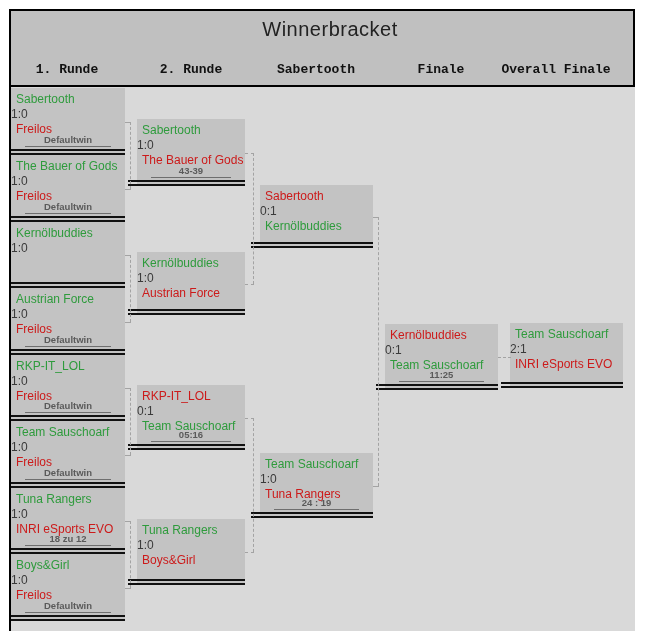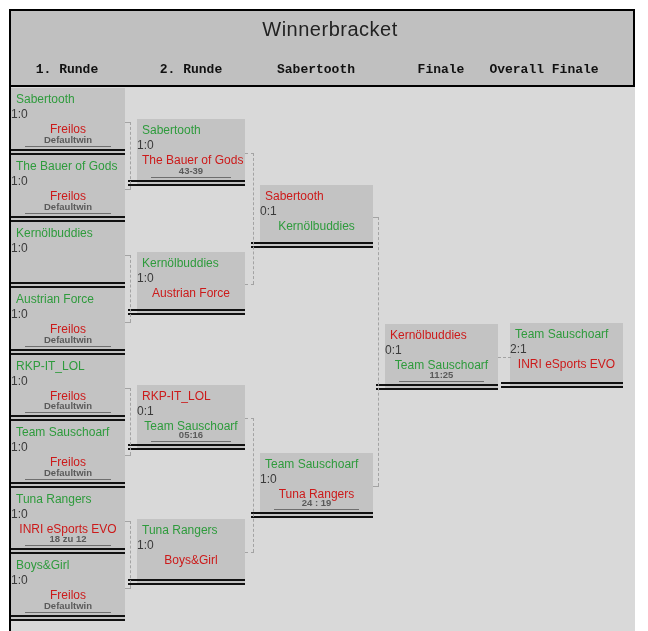--- a/index.html
+++ b/index.html
@@ -18,40 +18,40 @@
     background:var(--headerbg);
   }
   .title{
     position:absolute;top:7px;left:0;width:100%;text-align:center;
     font-size:20px;color:#222;letter-spacing:0.5px;padding-left:8px;
   }
   .colhead{
     position:absolute;top:51px;transform:translateX(-50%);
     font-size:13px;font-weight:bold;color:#111;white-space:nowrap;font-family:Liberation Mono, monospace;
   }
-  .ch0{left:56px}.ch1{left:180px}.ch2{left:305px}.ch3{left:430px}.ch4{left:533px}
+  .ch0{left:56px}.ch1{left:180px}.ch2{left:305px}.ch3{left:430px}.ch4{left:545px}
 
   
   .main{
     position:absolute;top:78px;left:0;width:626px;height:544px;
     background:var(--areabg);
     border-left:2px solid var(--frame);
     box-sizing:border-box;
     padding-left:33px;
   }
   #bracket{position:absolute;top:0;left:-2px;width:626px;height:544px;}
 
   .match{
     position:absolute;background:var(--boxbg);
     font-size:12px;line-height:15px;color:#333;
     box-sizing:border-box;padding-top:4px;
   }
   .match .t1{padding:0 5px;text-align:left;white-space:nowrap;overflow:hidden;}
   .match .sc{text-align:left;color:var(--score);}
-  .match .t2{padding:0 5px;text-align:center;white-space:nowrap;overflow:hidden;}
+  .match .t2{padding:0 5px;text-align:left;white-space:nowrap;overflow:hidden;}
   .win{color:var(--winner);}
   .loss{color:var(--loser);}
   .note{
     position:absolute;left:14px;right:14px;bottom:8px;height:12px;
     text-align:center;font-size:9.5px;line-height:11px;color:var(--notec);font-weight:bold;
   }
   .note.has{border-bottom:1px solid #6e6e6e;}
   .mline{
     position:absolute;bottom:0;left:0;right:0;height:6px;
     border-top:2px solid var(--linec);

